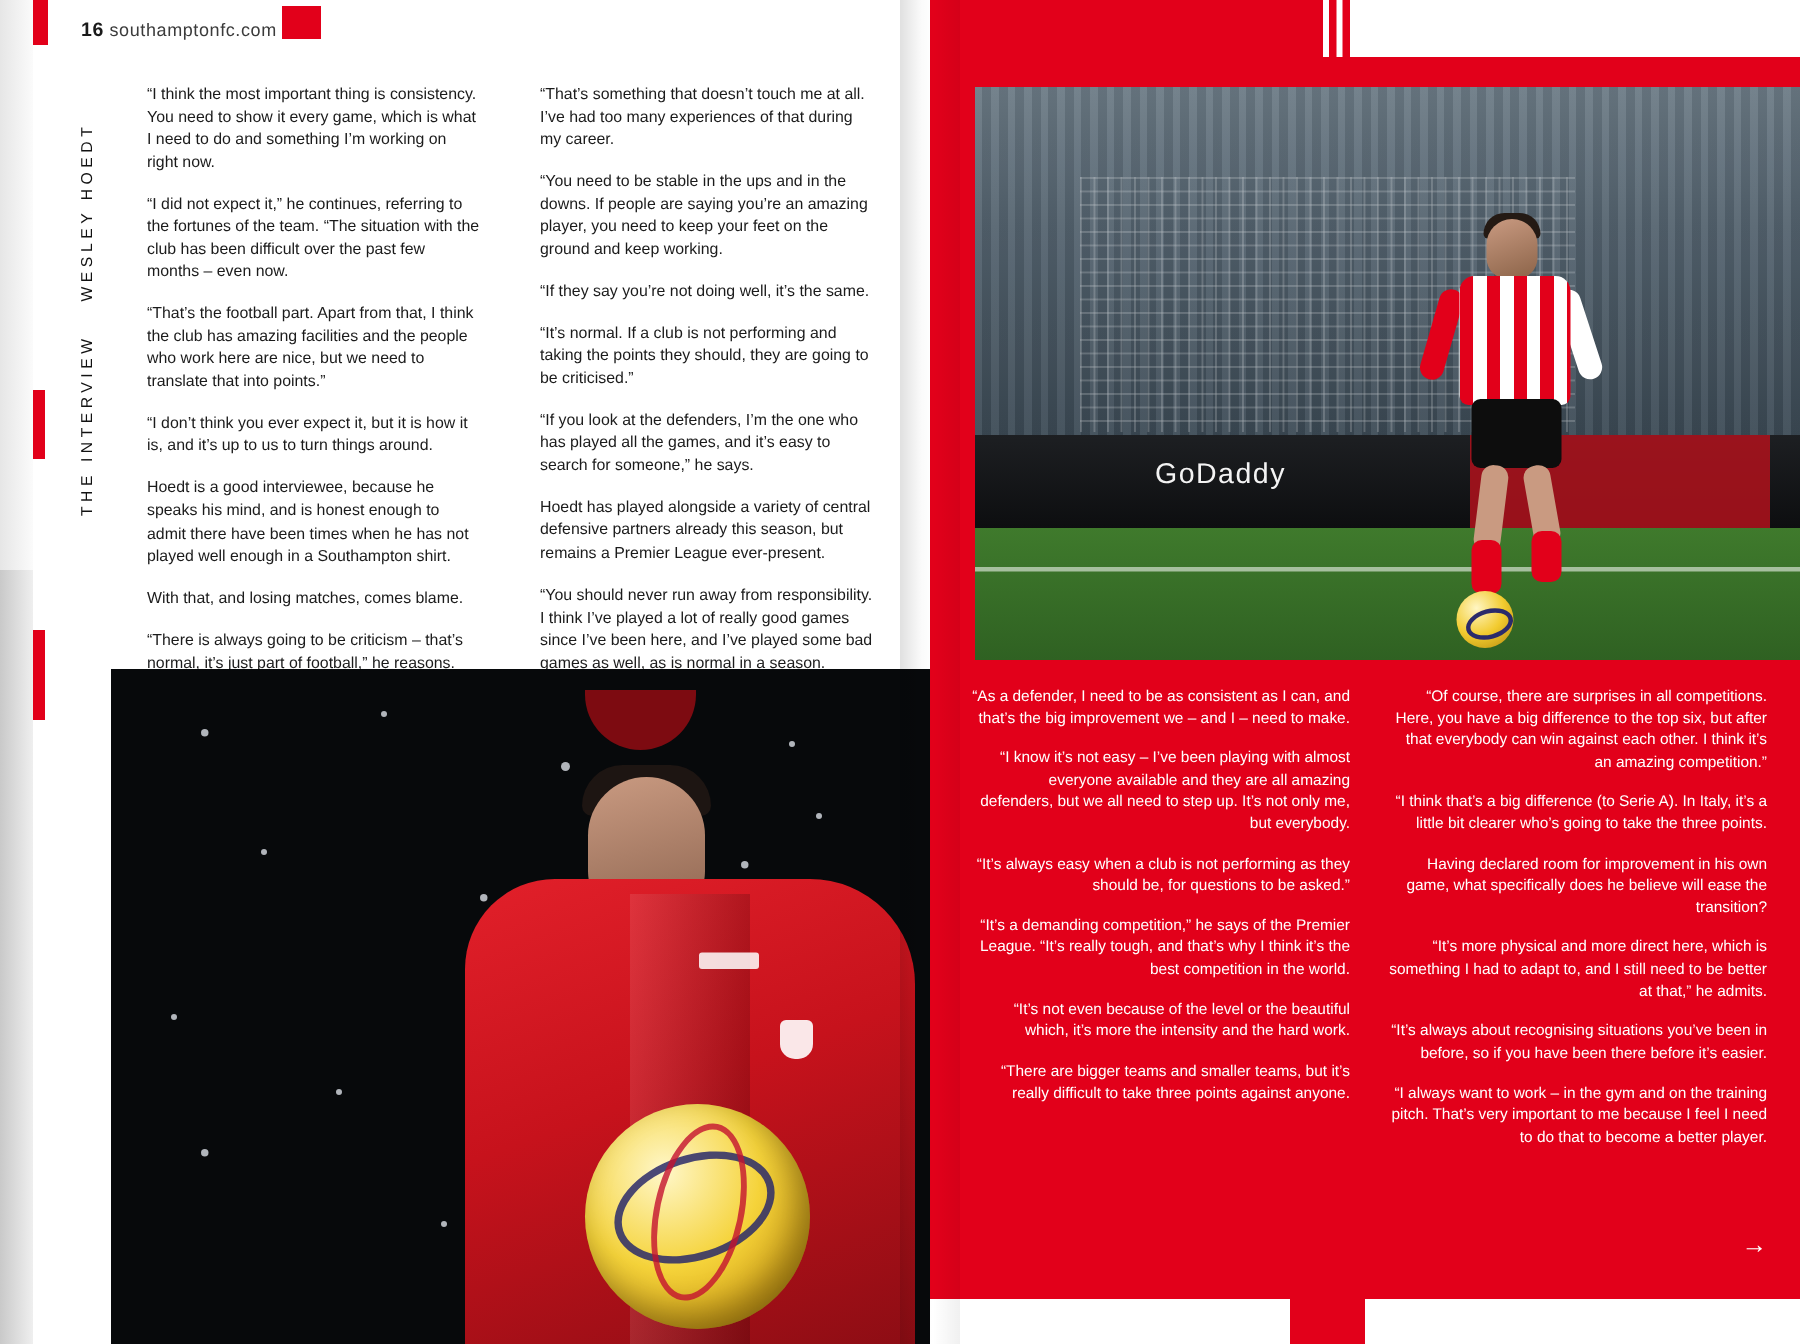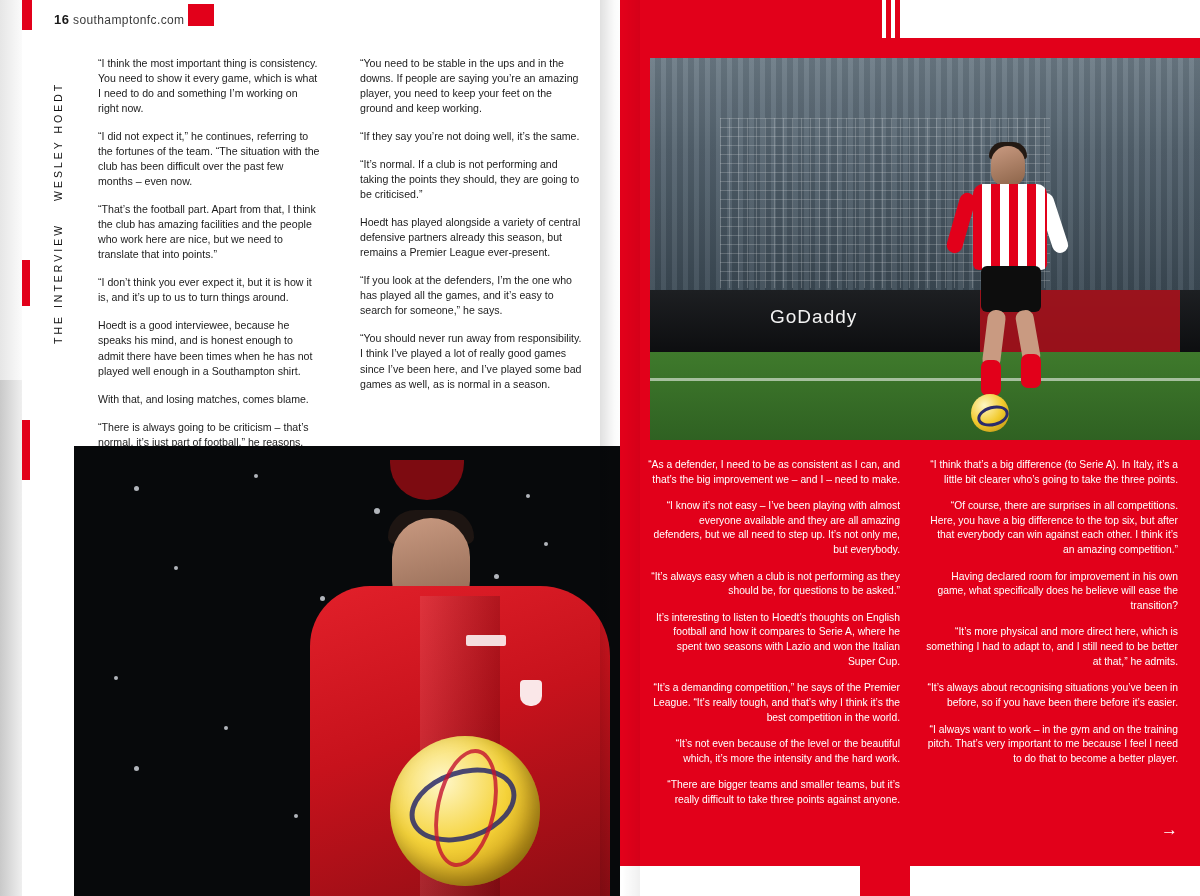--- a/index.html
+++ b/index.html
@@ -165,25 +165,26 @@
       <div class="col">
         <p>“I think the most important thing is consistency. You need to show it every game, which is what I need to do and something I’m working on right now.</p>
         <p>“I did not expect it,” he continues, referring to the fortunes of the team. “The situation with the club has been difficult over the past few months – even now.</p>
         <p>“That’s the football part. Apart from that, I think the club has amazing facilities and the people who work here are nice, but we need to translate that into points.”</p>
         <p>“I don’t think you ever expect it, but it is how it is, and it’s up to us to turn things around.</p>
         <p>Hoedt is a good interviewee, because he speaks his mind, and is honest enough to admit there have been times when he has not played well enough in a Southampton shirt.</p>
         <p>With that, and losing matches, comes blame.</p>
         <p>“There is always going to be criticism – that’s normal, it’s just part of football,” he reasons.</p>
       </div>
       <div class="col">
+        <p>“That’s something that doesn’t touch me at all. I’ve had too many experiences of that during my career.</p>
         <p>“You need to be stable in the ups and in the downs. If people are saying you’re an amazing player, you need to keep your feet on the ground and keep working.</p>
         <p>“If they say you’re not doing well, it’s the same.</p>
         <p>“It’s normal. If a club is not performing and taking the points they should, they are going to be criticised.”</p>
+        <p>“If you look at the defenders, I’m the one who has played all the games, and it’s easy to search for someone,” he says.</p>
         <p>Hoedt has played alongside a variety of central defensive partners already this season, but remains a Premier League ever-present.</p>
-        <p>“If you look at the defenders, I’m the one who has played all the games, and it’s easy to search for someone,” he says.</p>
         <p>“You should never run away from responsibility. I think I’ve played a lot of really good games since I’ve been here, and I’ve played some bad games as well, as is normal in a season.</p>
       </div>
     </div>
 
     <div class="studio">
       <div class="bg-specks">
         <span style="left:60px;  top:40px;  width:5px; height:5px;"></span>
         <span style="left:180px; top:28px;  width:4px; height:4px;"></span>
         <span style="left:300px; top:62px;  width:6px; height:6px;"></span>
         <span style="left:452px; top:48px;  width:4px; height:4px;"></span>
@@ -250,28 +251,27 @@
       <div class="p-sockR"></div>
       <div class="p-ball"></div>
     </div>
   </div>
 
   <div class="rcols">
     <div class="rcol">
       <p>“As a defender, I need to be as consistent as I can, and that’s the big improvement we – and I – need to make.</p>
       <p>“I know it’s not easy – I’ve been playing with almost everyone available and they are all amazing defenders, but we all need to step up. It’s not only me, but everybody.</p>
       <p>“It’s always easy when a club is not performing as they should be, for questions to be asked.”</p>
-      <p>It’s interesting to listen to Hoedt’s thoughts on English football and how it compares to Serie A, where he spent two seasons with Lazio and won the Italian Super Cup.</p>
       <p>“It’s a demanding competition,” he says of the Premier League. “It’s really tough, and that’s why I think it’s the best competition in the world.</p>
       <p>“It’s not even because of the level or the beautiful which, it’s more the intensity and the hard work.</p>
       <p>“There are bigger teams and smaller teams, but it’s really difficult to take three points against anyone.</p>
     </div>
     <div class="rcol">
+      <p>“Of course, there are surprises in all competitions. Here, you have a big difference to the top six, but after that everybody can win against each other. I think it’s an amazing competition.”</p>
       <p>“I think that’s a big difference (to Serie A). In Italy, it’s a little bit clearer who’s going to take the three points.</p>
-      <p>“Of course, there are surprises in all competitions. Here, you have a big difference to the top six, but after that everybody can win against each other. I think it’s an amazing competition.”</p>
       <p>Having declared room for improvement in his own game, what specifically does he believe will ease the transition?</p>
       <p>“It’s more physical and more direct here, which is something I had to adapt to, and I still need to be better at that,” he admits.</p>
       <p>“It’s always about recognising situations you’ve been in before, so if you have been there before it’s easier.</p>
       <p>“I always want to work – in the gym and on the training pitch. That’s very important to me because I feel I need to do that to become a better player.</p>
     </div>
   </div>
 
   <div class="arrow">→</div>
 
   <div class="white-gap"></div>

